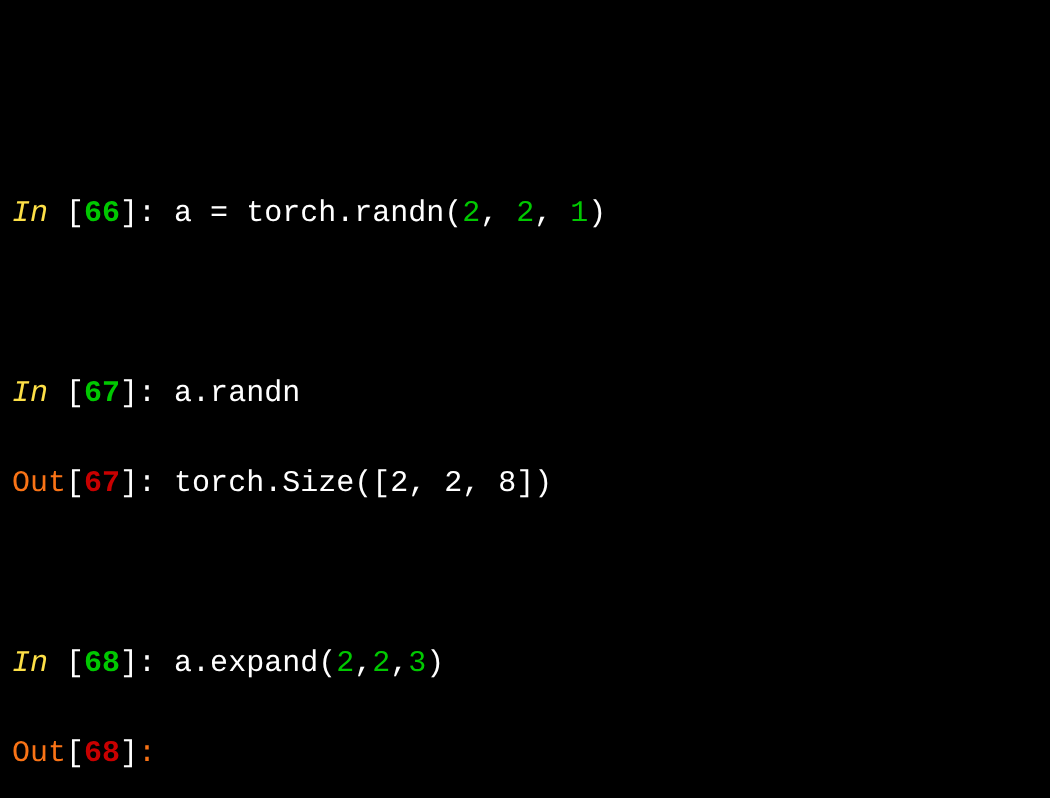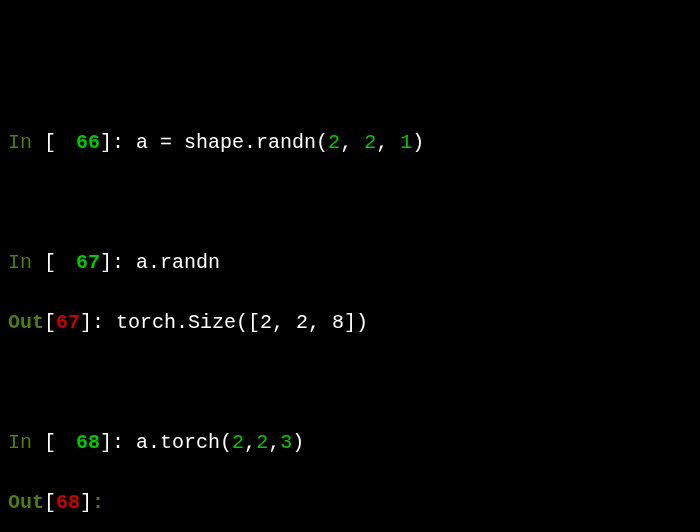--- a/index.html
+++ b/index.html
@@ -8,40 +8,40 @@
       font-family: "Consolas", "Monaco", "Courier New", monospace;
       font-size: 20px;
       line-height: 1.5;
       color: #ffffff;
       padding: 8px 8px;
       width: 700px;
       height: 532px;
       overflow: hidden;
       white-space: pre;
     }
-    .in-label { color: #4d7c0f; }
-    .in-num { color: #00c800; font-weight: bold; margin-left: 20px; }
-    .out-label { color: #4d7c0f; font-weight: bold; }
+    .in-label { color: #fde047; font-style: italic; }
+    .in-num { color: #00c800; font-weight: bold; }
+    .out-label { color: #f97316; }
     .out-num { color: #c80000; font-weight: bold; }
     .bracket-white { color: #ffffff; }
     .code { color: #ffffff; }
     .num { color: #00c800; }
     .cell { margin-bottom: 0; }
   </style>
 </head>
 <body>
 
 
 
-<div class="cell"><span class="in-label">In </span><span class="bracket-white">[</span><span class="in-num">66</span><span class="bracket-white">]</span><span class="code">: </span><span class="code">a = shape.randn(</span><span class="num">2</span><span class="code">, </span><span class="num">2</span><span class="code">, </span><span class="num">1</span><span class="code">)</span></div>
+<div class="cell"><span class="in-label">In </span><span class="bracket-white">[</span><span class="in-num">66</span><span class="bracket-white">]</span><span class="code">: </span><span class="code">a = torch.randn(</span><span class="num">2</span><span class="code">, </span><span class="num">2</span><span class="code">, </span><span class="num">1</span><span class="code">)</span></div>
 <div class="cell"> </div>
 <div class="cell"><span class="in-label">In </span><span class="bracket-white">[</span><span class="in-num">67</span><span class="bracket-white">]</span><span class="code">: </span><span class="code">a.randn</span></div>
 <div class="cell"><span class="out-label">Out</span><span class="bracket-white">[</span><span class="out-num">67</span><span class="bracket-white">]</span><span class="code">: </span><span class="code">torch.Size([2, 2, 8])</span></div>
 <div class="cell"> </div>
-<div class="cell"><span class="in-label">In </span><span class="bracket-white">[</span><span class="in-num">68</span><span class="bracket-white">]</span><span class="code">: </span><span class="code">a.torch(</span><span class="num">2</span><span class="code">,</span><span class="num">2</span><span class="code">,</span><span class="num">3</span><span class="code">)</span></div>
+<div class="cell"><span class="in-label">In </span><span class="bracket-white">[</span><span class="in-num">68</span><span class="bracket-white">]</span><span class="code">: </span><span class="code">a.expand(</span><span class="num">2</span><span class="code">,</span><span class="num">2</span><span class="code">,</span><span class="num">3</span><span class="code">)</span></div>
 <div class="cell"><span class="out-label">Out</span><span class="bracket-white">[</span><span class="out-num">68</span><span class="bracket-white">]</span><span class="out-label">: </span></div>
 
 
 
 
 
 
 
 
 

